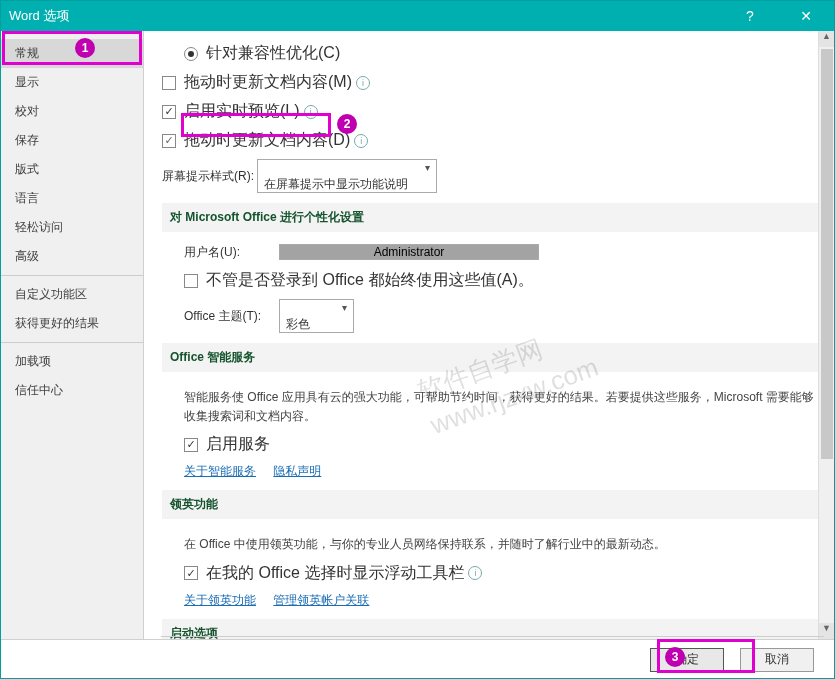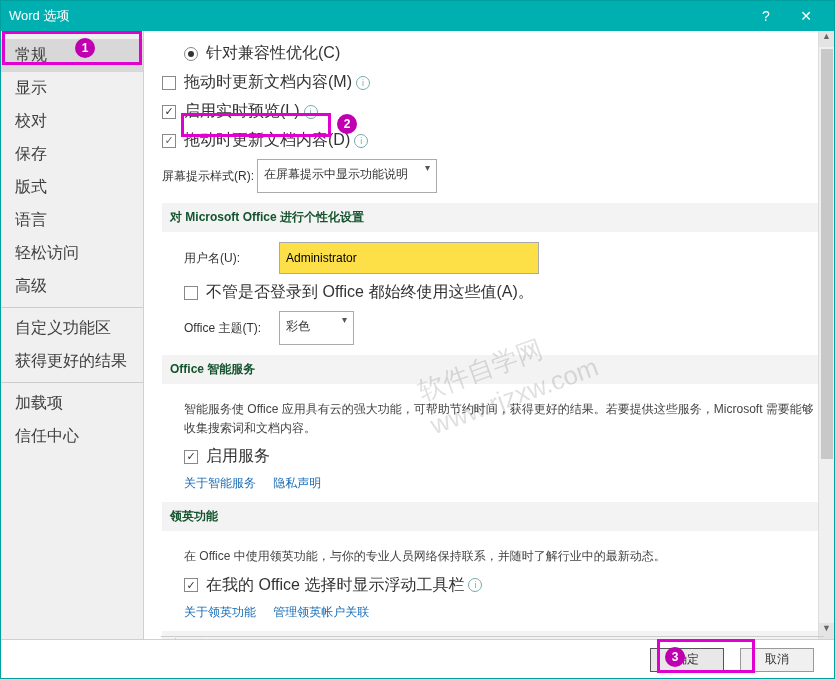--- a/index.html
+++ b/index.html
@@ -1,44 +1,44 @@
 <!DOCTYPE html>
 <html><head>
 <meta charset="utf-8">
 <style>
 * { box-sizing: border-box; margin: 0; padding: 0; }
 body { font-family: "Microsoft YaHei", "Segoe UI", sans-serif; font-size: 12px; background: #fff; color: #333; }
 .window { width: 835px; height: 679px; border: 1px solid #00a0a0; position: relative; background: #fff; }
-.titlebar { height: 30px; background: #00b0b0; display: flex; align-items: center; padding: 0 8px; color: #fff; }
+.titlebar { height: 30px; background: #00b0b0; display: flex; align-items: center; padding: 0 8px; color: #fff; gap: 16px; }
 .titlebar .title { flex: 1; font-size: 13px; }
 .titlebar .winbtn { width: 40px; text-align: center; font-size: 14px; cursor: pointer; }
 .body { display: flex; height: 608px; }
 .sidebar { width: 143px; background: #f0f0f0; border-right: 1px solid #d0d0d0; padding-top: 8px; position: relative; }
-.sidebar-item { padding: 6px 14px; font-size: 16px; color: #404040; cursor: pointer; position: relative; }
+.sidebar-item { padding: 6px 14px; font-size: 12px; color: #404040; cursor: pointer; position: relative; }
 .sidebar-item.selected { background: #d8d8d8; }
 .sidebar-sep { border-top: 1px solid #ccc; margin: 4px 0; }
 .content { flex: 1; padding: 8px 16px 8px 18px; overflow: hidden; position: relative; }
 .row { display: flex; align-items: center; margin: 4px 0 8px 0; min-height: 20px; }
 .row.indent { padding-left: 22px; }
 .radio, .cb { width: 14px; height: 14px; margin-right: 8px; flex-shrink: 0; display:inline-flex; align-items:center; justify-content:center; border:1px solid #888; background:#fff;}
 .radio { border-radius: 50%; }
 .radio .dot { width:6px; height:6px; background:#333; border-radius:50%;}
 .cb.checked::after { content:"✓"; font-size:11px; color:#333; line-height:1;}
 .cb.grey.checked::after { color:#666;}
 .ltxt { font-size: 16px; }
 .info { display:inline-block; width:14px; height:14px; border:1px solid #7aa; border-radius:50%; color:#7aa; font-size:9px; text-align:center; line-height:12px; margin-left:4px;}
 .field-lbl { width: 95px; font-size: 12px; }
-.tb { border:1px solid #aaa; height:32px; padding:2px 6px; font-size:12px; background:#fde047;}
+.tb { border:1px solid #aaa; height:16px; padding:2px 6px; font-size:12px; background:#a3a3a3;text-align:center;}
 .tb.wide { width: 260px;}
 .tb.narrow { width: 125px;}
-.dd { border:1px solid #aaa; height:34px; padding:6px 22px 2px 6px; font-size:12px; background:#fff; position:relative; display:inline-block;}
+.dd { border:1px solid #aaa; height:34px; padding:16px 22px 2px 6px; font-size:12px; background:#fff; position:relative; display:inline-block;}
 .dd::after { content:"▾"; position:absolute; right:6px; top:2px; color:#555; font-size:10px;}
 .section-head { background:#f3f3f3; padding:6px 8px; font-weight:bold; color:#14532d; margin:10px 0; font-size:12px;}
 .para { font-size:12px; color:#444; line-height:1.6; margin:16px 0 8px 22px;}
-.link { color:#1a6db5; cursor:pointer; margin-right: 14px;}
+.link { color:#1a6db5; text-decoration:underline; cursor:pointer; margin-right: 14px;}
 .links { margin-left: 22px; margin-top: 6px; margin-bottom: 4px;}
 .footer { height: 40px; border-top: 1px solid #d0d0d0; display:flex; justify-content:flex-end; align-items:center; padding-right: 20px; gap:16px; position:relative;}
 .btn { min-width:74px; height:24px; border:1px solid #999; background:#f0f0f0; display:inline-flex; align-items:center; justify-content:center; cursor:pointer; font-size:12px;}
 .btn.primary { border:1px solid #555; background:#e8e8e8;}
 
 .hl-box { position:absolute; border:3px solid #e000d0; pointer-events:none; z-index:50;}
 .hl1 { left:1px; top:30px; width:140px; height:34px;}
 .hl2 { left:180px; top:112px; width:150px; height:24px;}
 .bubble { position:absolute; width:20px; height:20px; background:#c000b0; border-radius:50%; color:#fff; font-size:12px; font-weight:bold; display:flex; align-items:center; justify-content:center; z-index:60;}
 .b1 { left: 74px; top:37px;}

